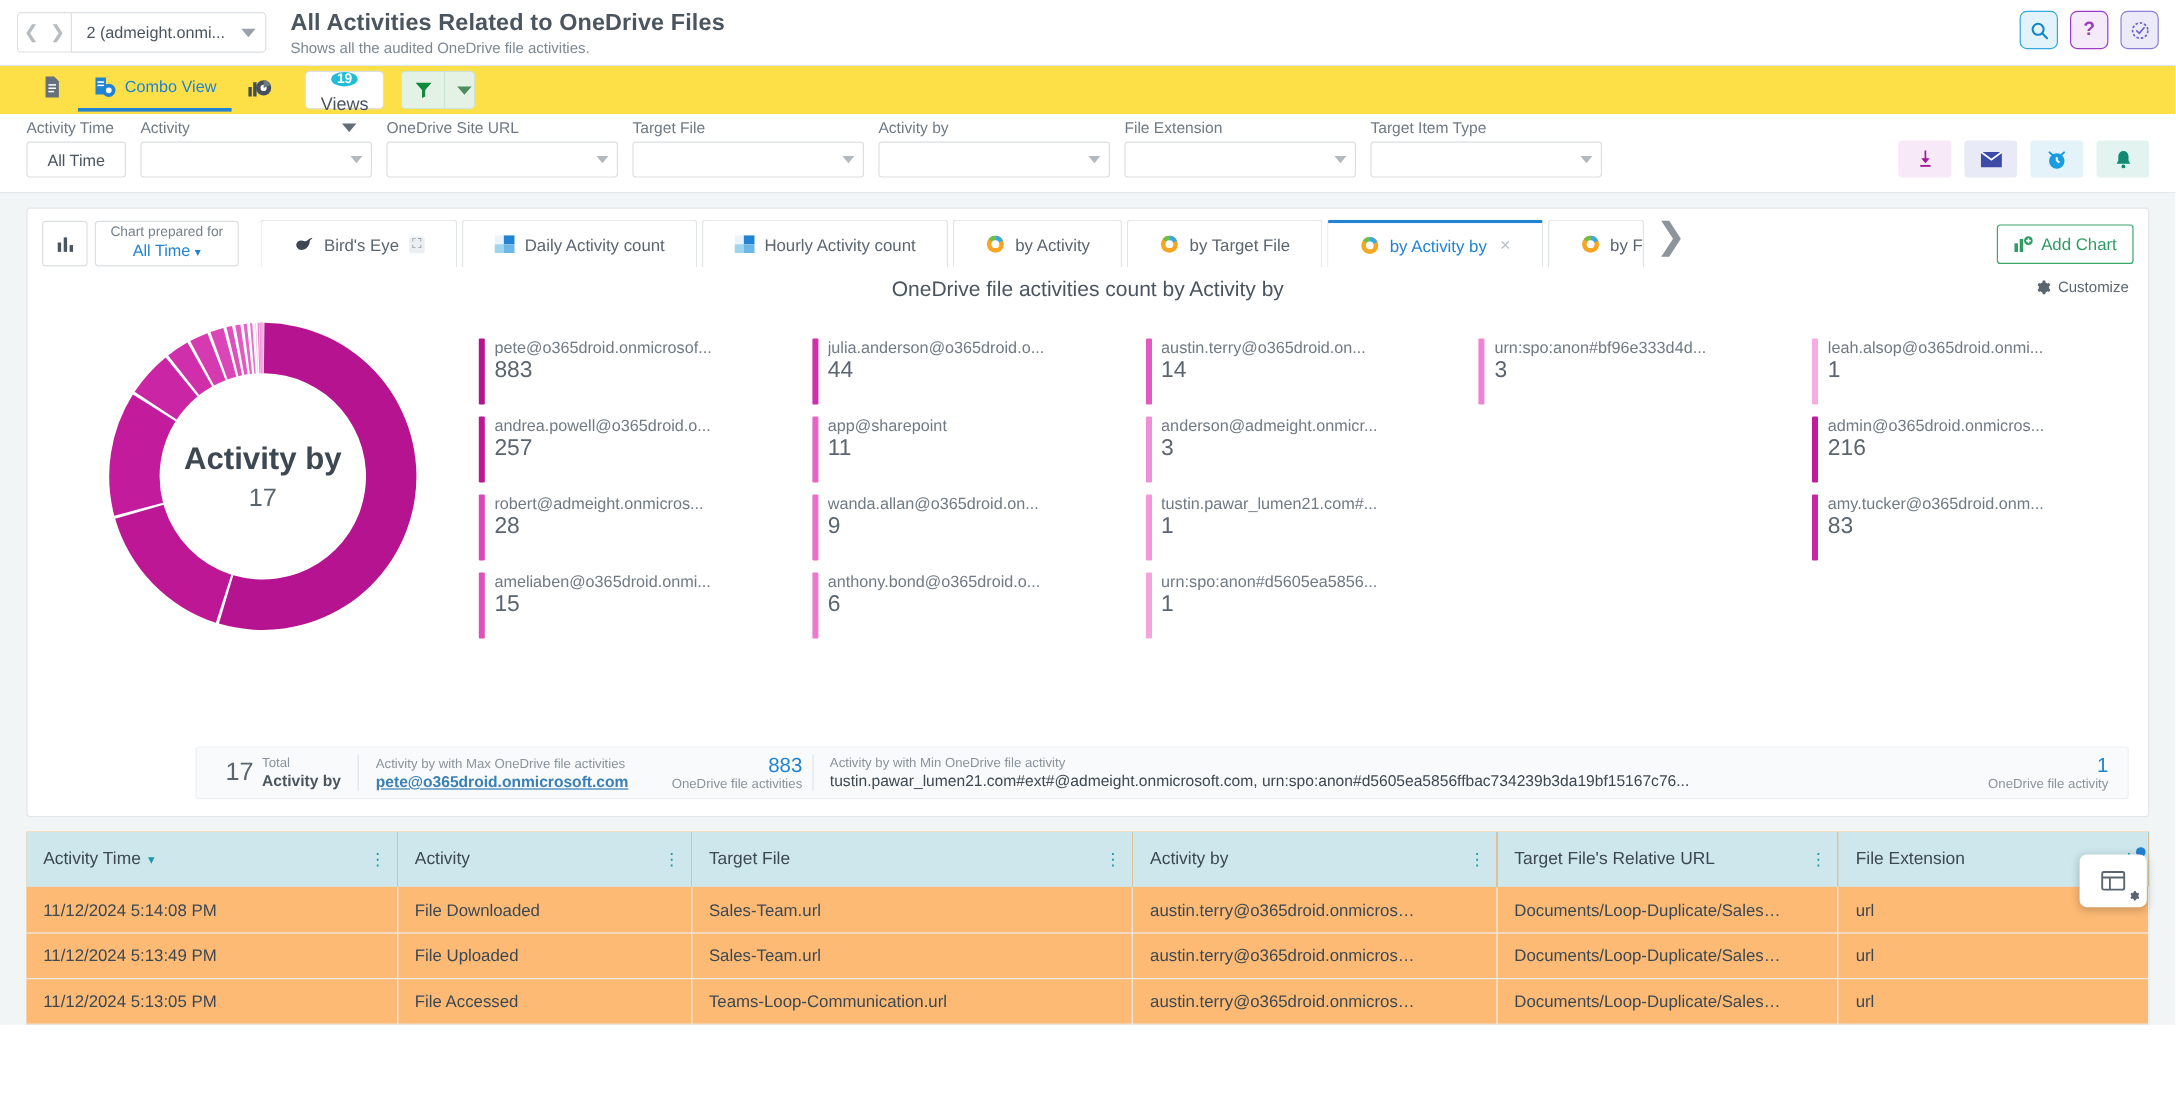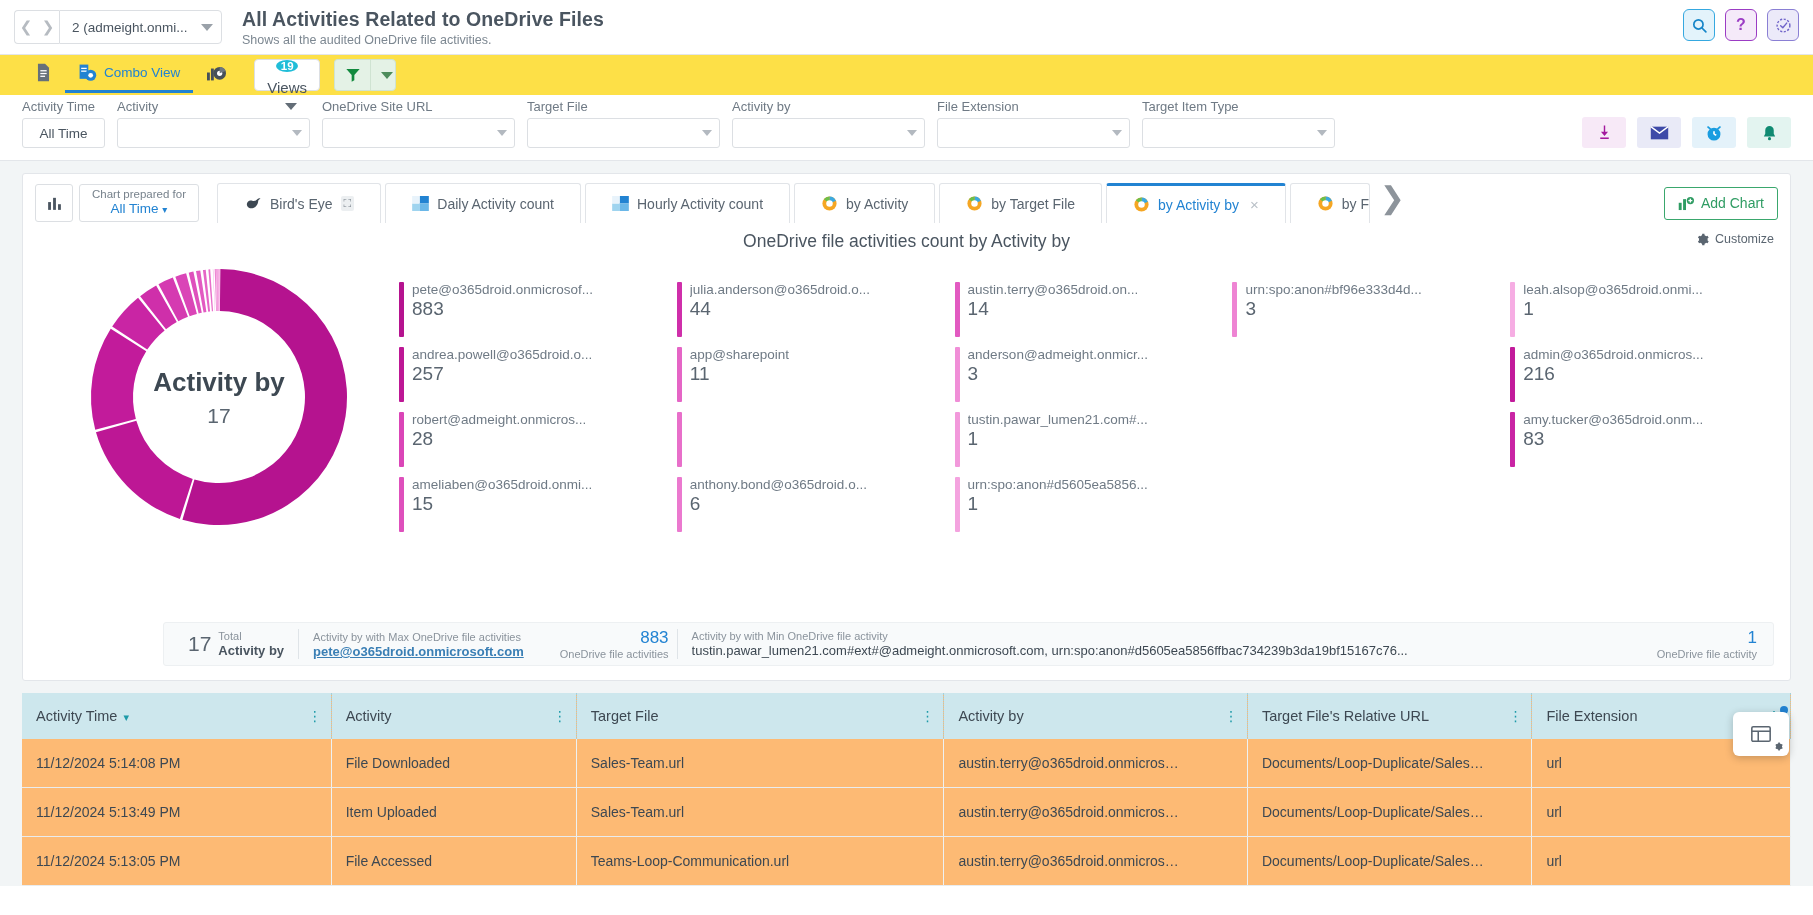--- a/index.html
+++ b/index.html
@@ -214,21 +214,21 @@
     font-size: 14.5px; text-align: left; height: 46px;
     padding: 0 14px; position: relative; border-right: 1px dotted #a8cfd8;
   }
   .dtable th .dots {
     position: absolute; right: 9px; top: 50%; transform: translateY(-50%);
     color: #1d9aa8; font-size: 14px; letter-spacing: 0; line-height: 4px; cursor: pointer;
   }
   .sort-caret { color: #1d9aa8; font-size: 11px; margin-left: 6px; }
   .dtable td {
     font-size: 14px; color: #3d4852; height: 38px;
-    padding: 16px 14px; border-bottom: 1px solid #e9ecee; border-right: 1px solid #eef1f2;
+    padding: 0 14px; border-bottom: 1px solid #e9ecee; border-right: 1px solid #eef1f2;
     white-space: nowrap; overflow: hidden; text-overflow: ellipsis;
   }
   .grid-fab {
     position: absolute; right: 24px; top: 712px;
     width: 56px; height: 44px; background: #fff; border-radius: 6px;
     box-shadow: 0 2px 8px rgba(0,0,0,.22);
     display: flex; align-items: center; justify-content: center; cursor: pointer;
   }
   .fab-dot { position: absolute; right: 25px; top: 706px; width: 8px; height: 8px; border-radius: 50%; background: #2283d2; }
 </style>
@@ -643,20 +643,24 @@
           </div>
           <div class="leg-item">
             <div class="leg-bar" style="background:#da45b7"></div>
             <div class="leg-txt">
               <div class="leg-name">robert@admeight.onmicros...</div>
               <div class="leg-val">28</div>
             </div>
           </div>
           <div class="leg-item">
             <div class="leg-bar" style="background:#e86fca"></div>
+            <div class="leg-txt">
+              <div class="leg-name">wanda.allan@o365droid.on...</div>
+              <div class="leg-val">9</div>
+            </div>
           </div>
           <div class="leg-item">
             <div class="leg-bar" style="background:#f299db"></div>
             <div class="leg-txt">
               <div class="leg-name">tustin.pawar_lumen21.com#...</div>
               <div class="leg-val">1</div>
             </div>
           </div>
           <div></div>
           <div class="leg-item">
@@ -746,21 +750,21 @@
         <tr>
           <td>11/12/2024 5:14:08 PM</td>
           <td>File Downloaded</td>
           <td>Sales-Team.url</td>
           <td>austin.terry@o365droid.onmicros…</td>
           <td>Documents/Loop-Duplicate/Sales…</td>
           <td>url</td>
         </tr>
         <tr>
           <td>11/12/2024 5:13:49 PM</td>
-          <td>Item Uploaded</td>
+          <td>File Uploaded</td>
           <td>Sales-Team.url</td>
           <td>austin.terry@o365droid.onmicros…</td>
           <td>Documents/Loop-Duplicate/Sales…</td>
           <td>url</td>
         </tr>
         <tr>
           <td>11/12/2024 5:13:05 PM</td>
           <td>File Accessed</td>
           <td>Teams-Loop-Communication.url</td>
           <td>austin.terry@o365droid.onmicros…</td>

